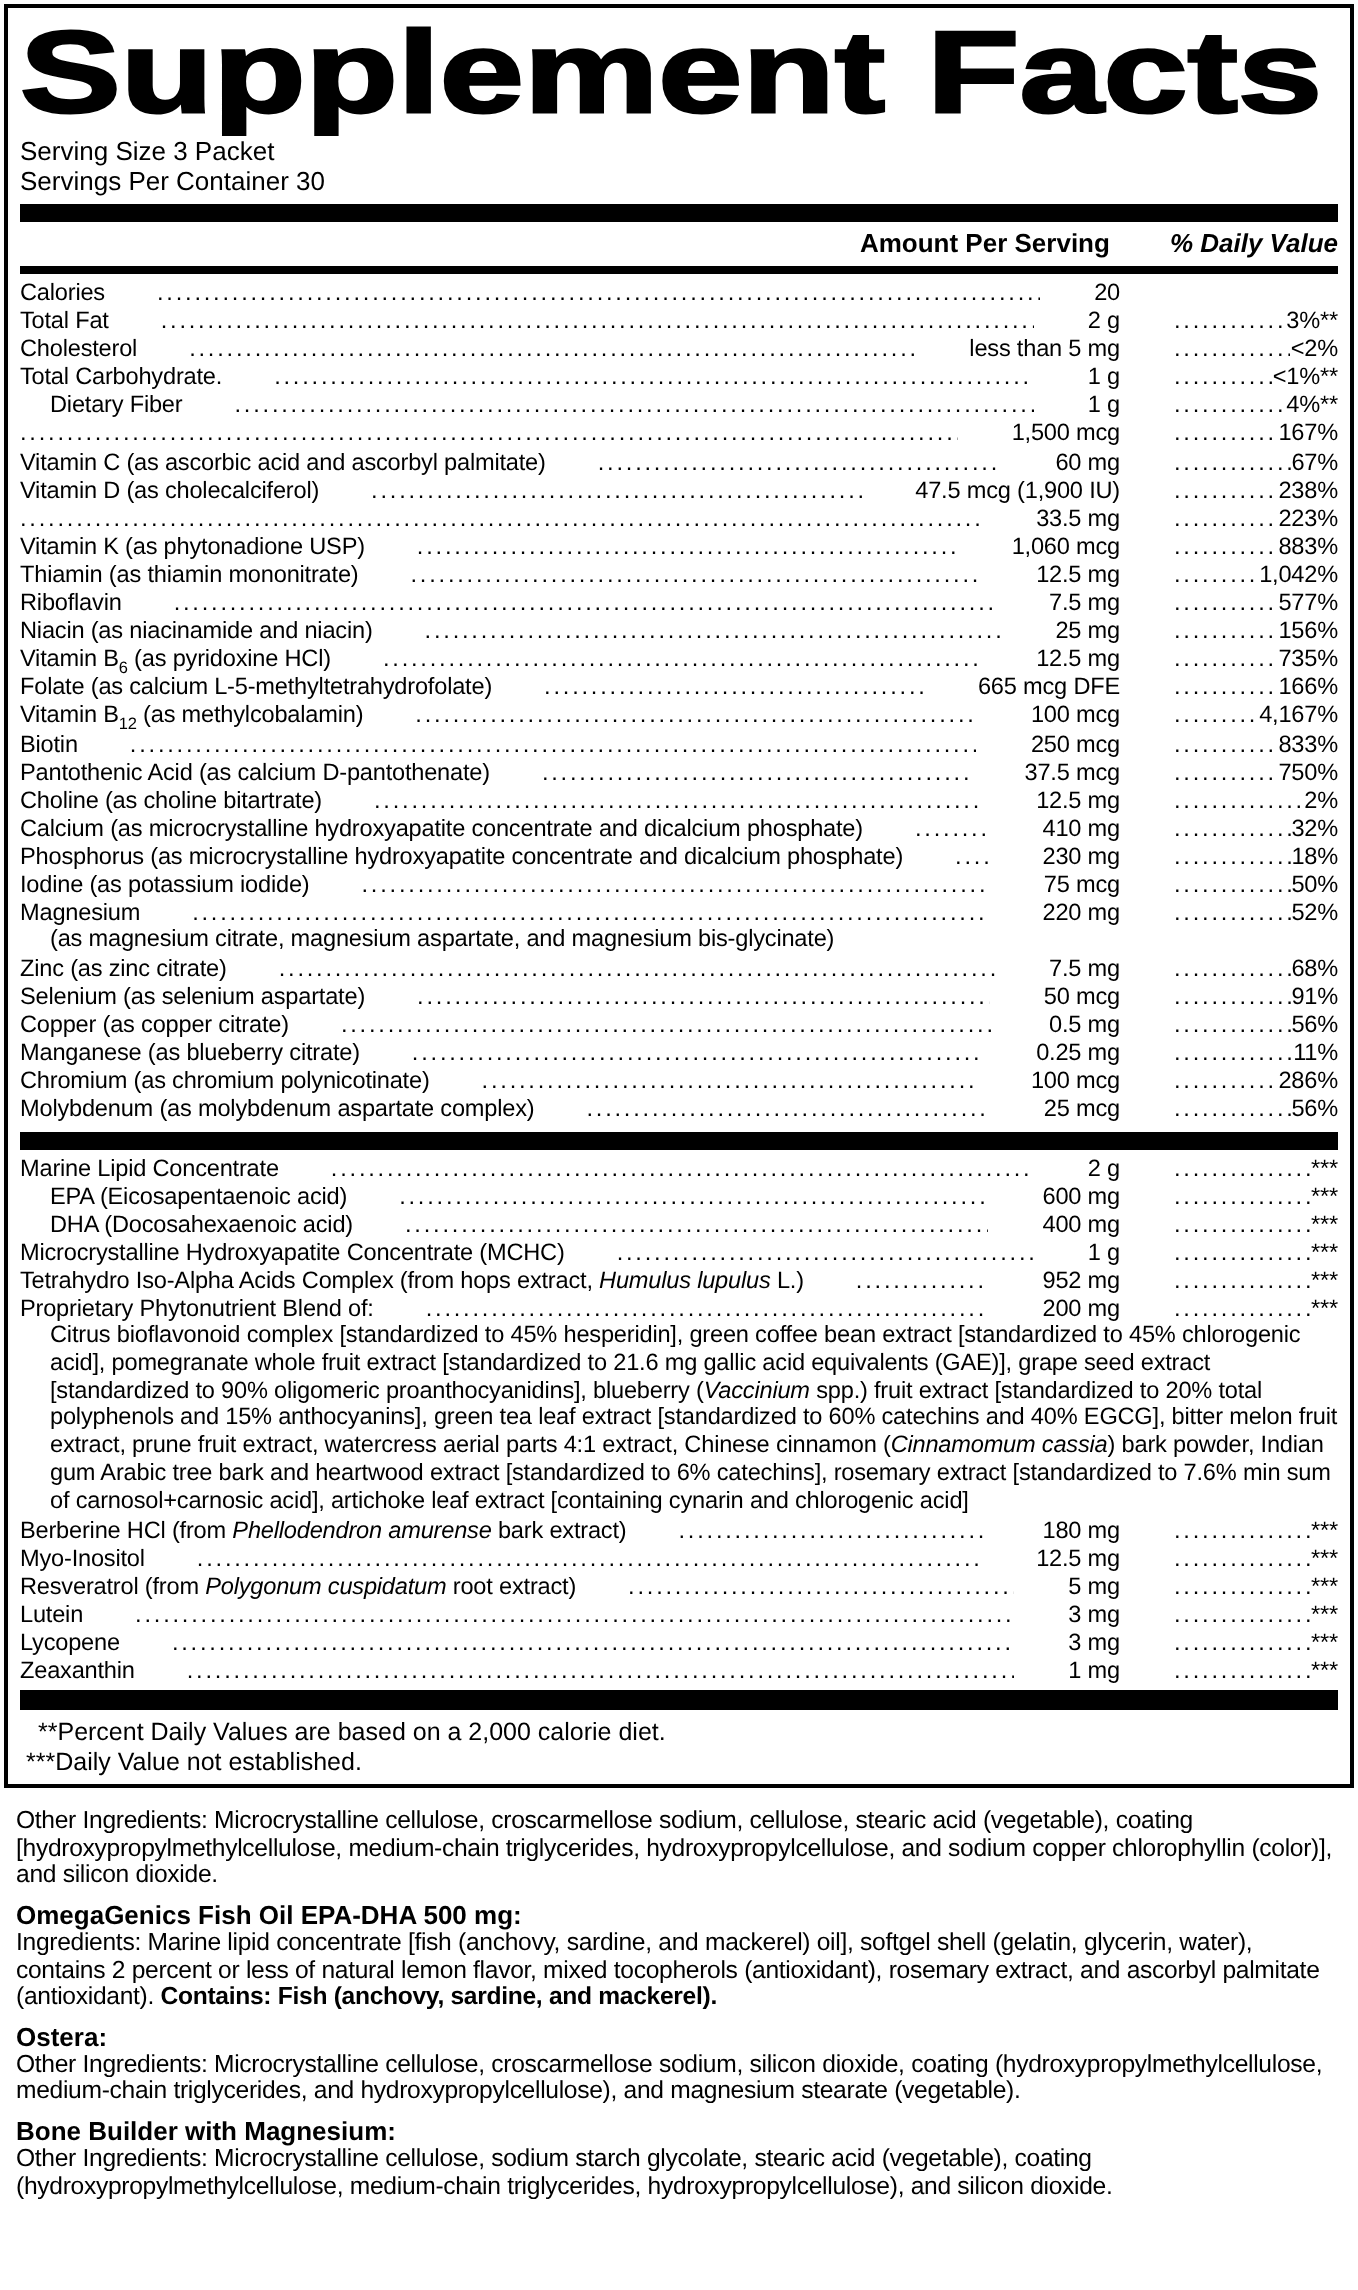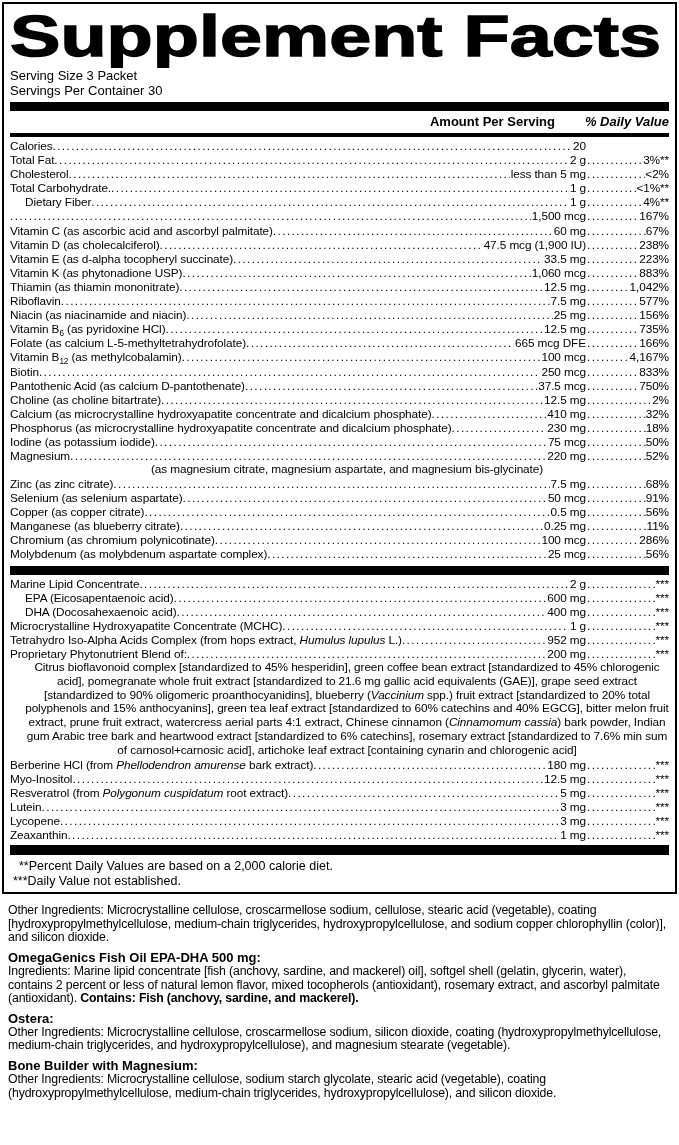--- a/index.html
+++ b/index.html
@@ -29,39 +29,40 @@
   .bar.thick2{ height:10px; margin:3px 0 4px 0; }
   .col-head { display:flex; align-items:flex-start; font-weight:bold; font-size:13px; line-height:18px; }
   .col-head .spacer { flex:1 1 auto; }
   .ch-dv { margin-left:30px;font-style:italic; }
 
   .rows { width:100%; }
   .nrow {
     display:flex; align-items:flex-end;
     font-size:11.8px; line-height:14.1px; letter-spacing:-0.1px;
     white-space:nowrap;
+    gap:26px;
   }
   .nrow.indent .lbl { padding-left:15px; }
   .lbl { flex:0 0 auto; }
   .dots { flex:1 1 auto; overflow:hidden; min-width:6px; }
   .dots::after {
     content:"................................................................................................................................................................";
     letter-spacing:1.4px;
   }
   .amt { flex:0 0 auto; padding:0 1px; }
   .dvpart { flex:0 0 82px; display:flex; align-items:baseline; overflow:hidden; }
   .dvpart .dots { flex:1 1 auto; }
   .dv { flex:0 0 auto; }
   sub { font-size:70%; line-height:0; }
 
   .cont-note {
     font-size:11.8px; line-height:13.8px; letter-spacing:-0.1px;
     white-space:normal;
   }
-  .cont-note.indent { padding-left:15px;text-align:center; }
+  .cont-note.indent { padding-left:15px; }
 
   .footnote { font-size:12.5px; line-height:15px; }
   .fn1 { padding-left:9px; }
   .fn2 { padding-left:3px; }
 
   .ingredients { margin-top:10px; padding:0 6px 0 8px; }
   .ing-section { margin-bottom:6px; }
   .ing-heading { font-weight:bold; font-size:13px; line-height:14px; }
   .ing-body { font-size:12.3px; line-height:13.6px; letter-spacing:-0.15px; }
   .ing-body b { font-weight:bold; }
@@ -156,21 +157,20 @@
         <div class="nrow">
           <span class="lbl">Vitamin D (as cholecalciferol)</span>
           <span class="dots"></span>
           <span class="amt">47.5 mcg (1,900 IU)</span>
           <span class="dvpart">
             <span class="dots"></span>
             <span class="dv">238%</span>
           </span>
         </div>
         <div class="nrow">
-          <span class="lbl">Vitamin E (as d-alpha tocopheryl succinate)</span>
           <span class="dots"></span>
           <span class="amt">33.5 mg</span>
           <span class="dvpart">
             <span class="dots"></span>
             <span class="dv">223%</span>
           </span>
         </div>
         <div class="nrow">
           <span class="lbl">Vitamin K (as phytonadione USP)</span>
           <span class="dots"></span>

